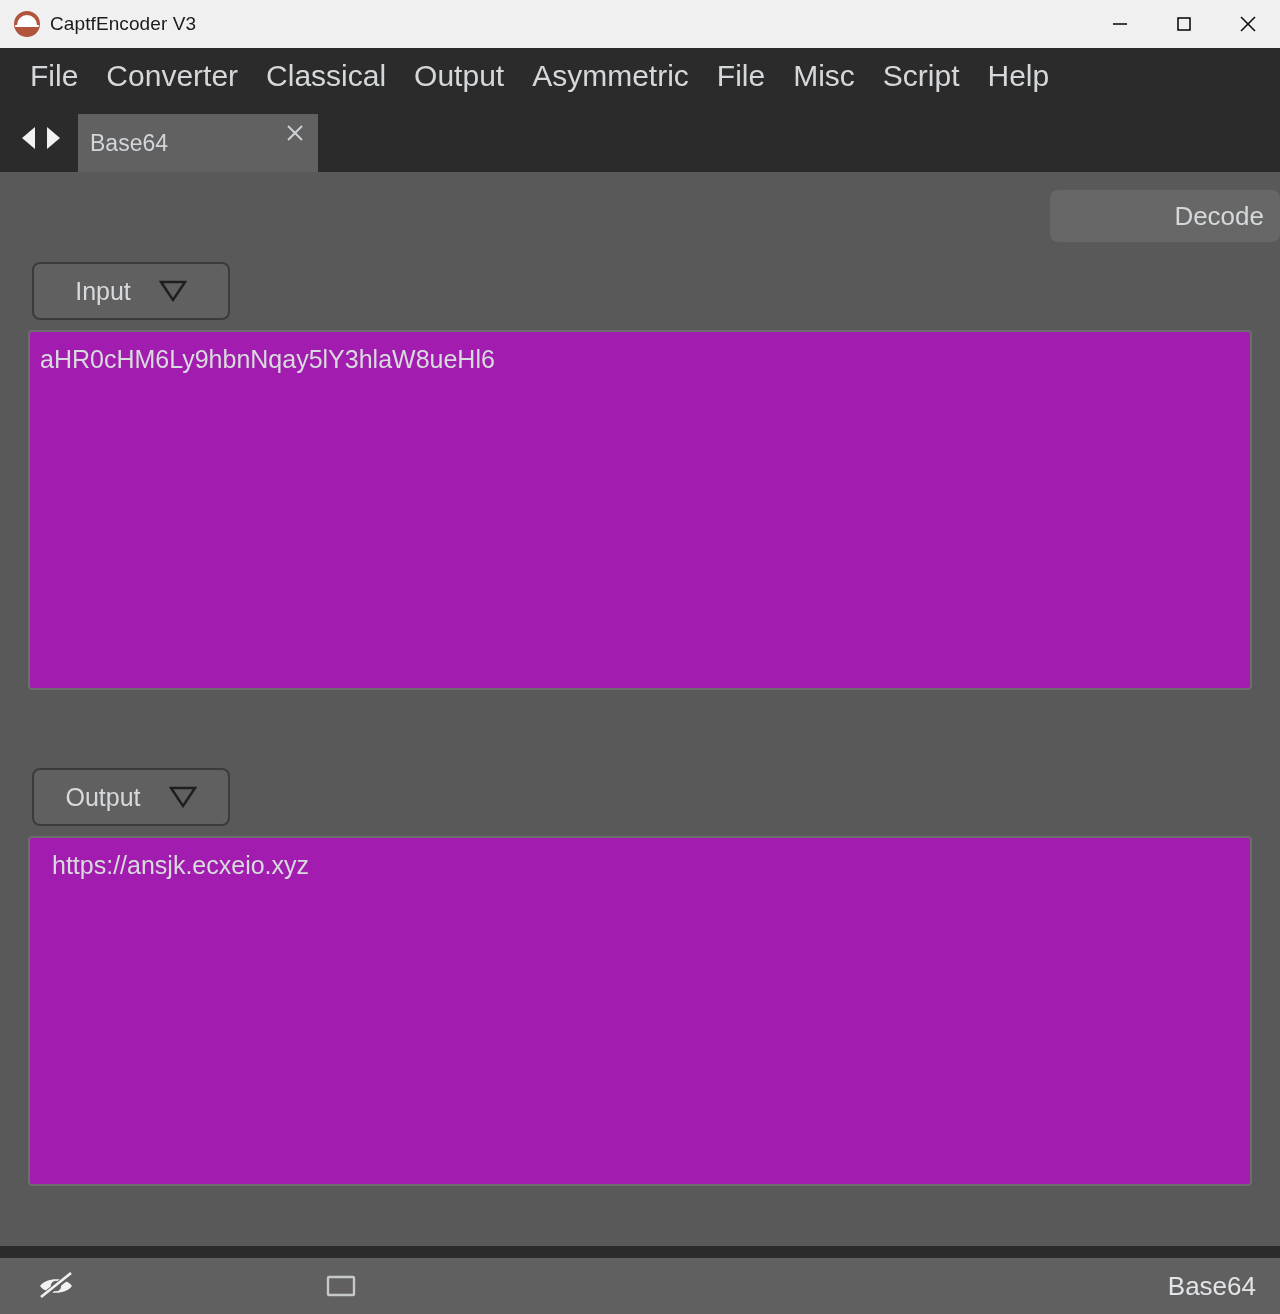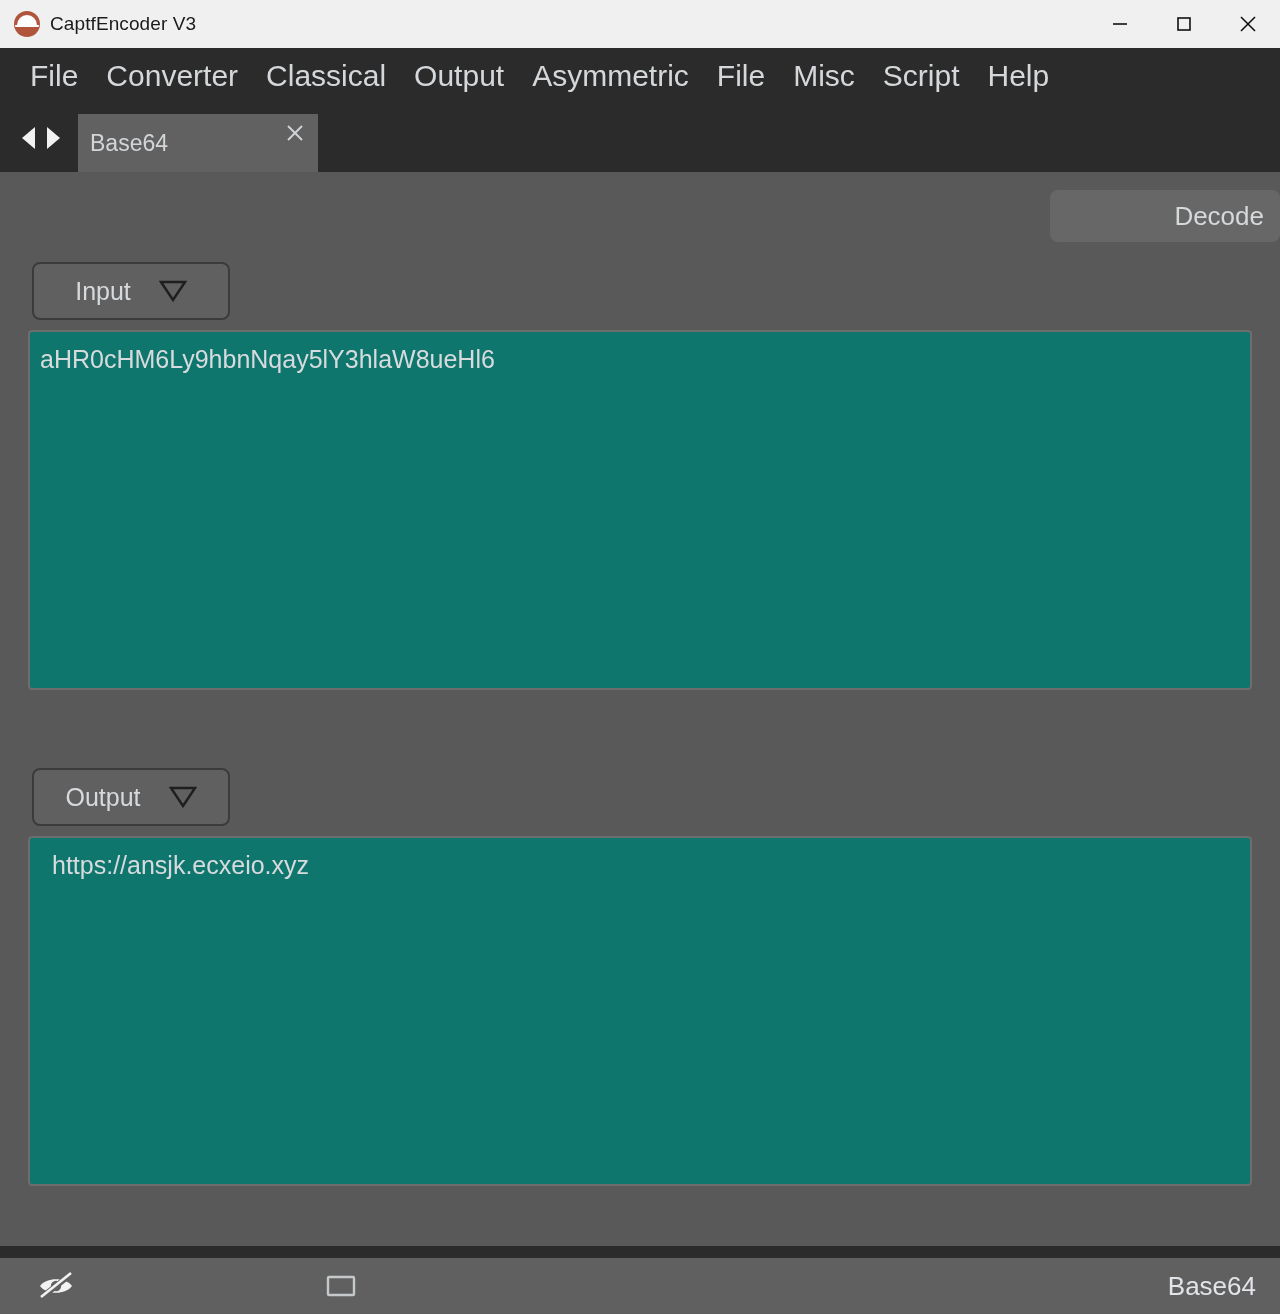--- a/index.html
+++ b/index.html
@@ -192,21 +192,21 @@
     font-size: 25px;
     color: #d7dadd;
   }
   .caret-wrap {
     position: relative;
     width: 28px; height: 22px;
   }
   .caret-wrap svg { display: block; }
 
   .textbox {
-    background: #0f766e;
+    background: #a21caf;
     border: 2px solid #6d6d6d;
     border-radius: 4px;
     color: #d8dbdd;
     font-size: 25px;
     font-family: "Liberation Sans", sans-serif;
     padding: 12px 10px;
     resize: none;
     outline: none;
     line-height: 1.25;
     width: 100%;

